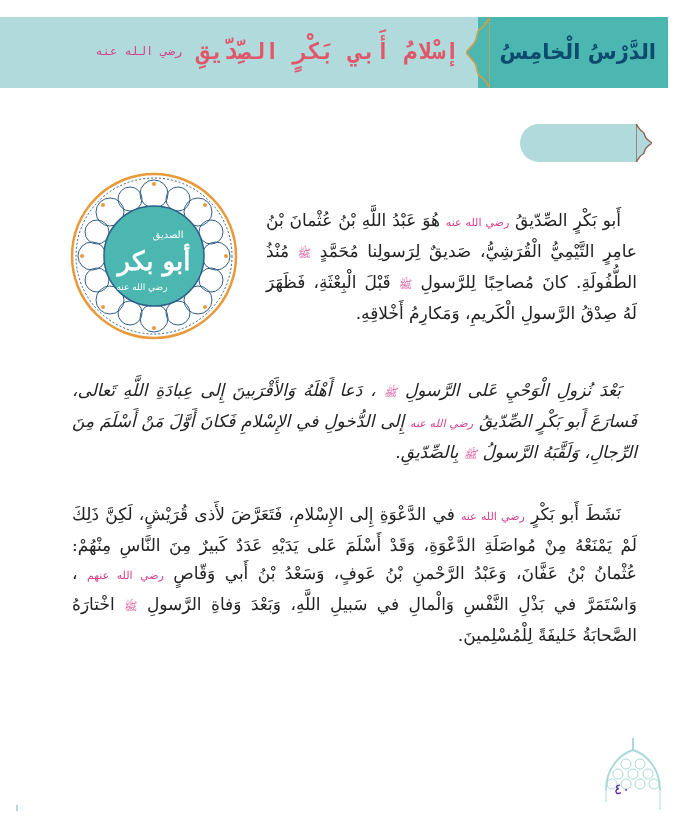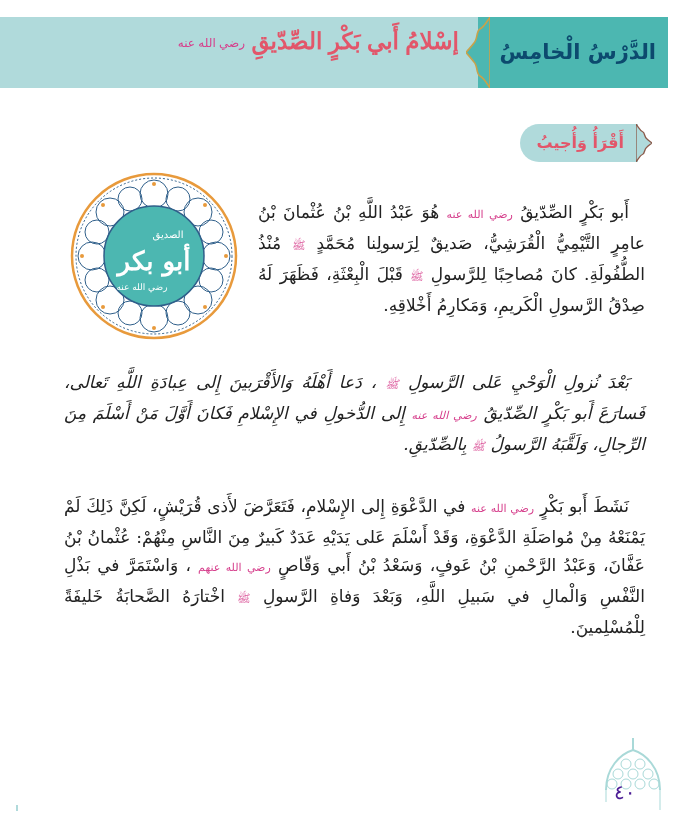--- a/index.html
+++ b/index.html
@@ -15,49 +15,49 @@
     position: absolute; left: 478px; top: 17px; width: 190px; height: 71px;
     background: #4cb7b1;
   }
   .lesson-badge svg { position: absolute; left: -12px; top: 0; }
   .lesson-label {
     position: absolute; right: 12px; top: 0; height: 71px; line-height: 71px;
     color: #0c4a6e; font-family: "DejaVu Sans", sans-serif; font-weight: bold; font-size: 21px;
     direction: rtl; white-space: nowrap;
   }
   .lesson-title {
-    position: absolute; right: 222px; top: 17px; height: 63px; line-height: 48px;
-    color: #e2566a; font-family: Liberation Sans, sans-serif; font-weight: bold; font-size: 23px;
+    position: absolute; right: 222px; top: 17px; height: 63px; line-height: 71px;
+    color: #e2566a; font-family: Liberation Mono, monospace; font-weight: bold; font-size: 23px;
     direction: rtl; white-space: nowrap;
   }
   .honor { color: #d63f8c; font-size: 12px; font-weight: normal; vertical-align: middle; }
   .read-badge {
     position: absolute; left: 520px; top: 124px; width: 118px; height: 38px;
     background: #b0dadb; border-radius: 19px 0 0 19px;
   }
   .read-badge svg { position: absolute; right: -14px; top: 0; }
   .read-label {
     position: absolute; right: 14px; top: 0; height: 38px; line-height: 38px;
     color: #e2566a; font-family: "DejaVu Sans", sans-serif; font-weight: bold; font-size: 16px;
     direction: rtl; white-space: nowrap;
   }
   .medallion { position: absolute; left: 70px; top: 172px; width: 168px; height: 168px; }
   .text-block {
     position: absolute; direction: rtl; text-align: justify;
     color: #222; font-size: 17px; line-height: 28px;
   }
-  .text-block p { margin: 8px; }
+  .text-block p { margin: 16px; }
   .p1 { left: 250px; right: 28px; top: 190px; text-indent: 16px; }
   .p2 { left: 56px; right: 28px; top: 360px; text-indent: 16px; font-style: italic; }
   .p3 { left: 56px; right: 28px; top: 484px; text-indent: 16px; }
   .saw { color: #d63f8c; font-size: 11px; }
   .ra { color: #d63f8c; font-size: 11px; }
   .dome { position: absolute; left: 602px; top: 738px; width: 62px; height: 72px; }
   .page-number {
-    position: absolute; left: 614px; top: 780px; font-size: 20px; color: #4c1d95;
+    position: absolute; left: 614px; top: 780px; font-size: 15px; color: #4c1d95;
     font-family: Liberation Sans, sans-serif; direction: rtl;
   }
   .margin-mark { position: absolute; left: 16px; top: 805px; width: 2px; height: 6px; background: #b0dadb; }
 </style>
 </head>
 <body>
 
 <div class="header-band"></div>
 
 <div class="lesson-badge">
@@ -69,21 +69,20 @@
 
 <div class="lesson-title">
   <span>إسْلامُ أَبي بَكْرٍ الصِّدّيقِ</span>
   <span class="honor">رضي الله عنه</span>
 </div>
 
 <div class="read-badge">
   <svg width="16" height="38" viewBox="0 0 16 38">
     <path d="M0 0 C3 4 4 7 7 8 C9 9 8 13 11 15 C13 17 15 18 16 19 C15 20 13 21 11 23 C8 25 9 29 7 30 C4 31 3 34 0 38 Z" fill="#b0dadb" stroke="#8a5a4a" stroke-width="1.3"></path>
   </svg>
-  <span class="read-label">أَقْرَأُ وَأُجيبُ</span>
 </div>
 
 <svg class="medallion" viewBox="0 0 168 168">
   <circle cx="84" cy="84" r="82" fill="#ffffff" stroke="#e89a3c" stroke-width="2.5"></circle>
   <circle cx="84" cy="84" r="78" fill="none" stroke="#2f5f8a" stroke-width="1" stroke-dasharray="2 2"></circle>
   <g fill="none" stroke="#2f5f8a" stroke-width="1">
     <circle cx="84" cy="22" r="14"></circle>
       <circle cx="84" cy="146" r="14"></circle>
     <circle cx="22" cy="84" r="14"></circle>
       <circle cx="146" cy="84" r="14"></circle>

